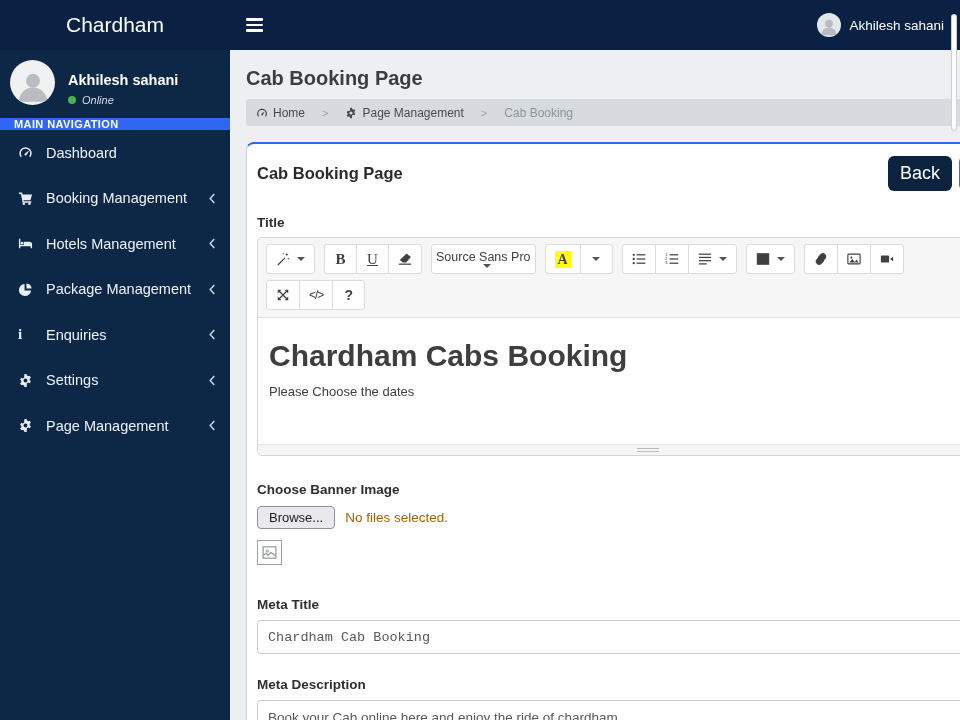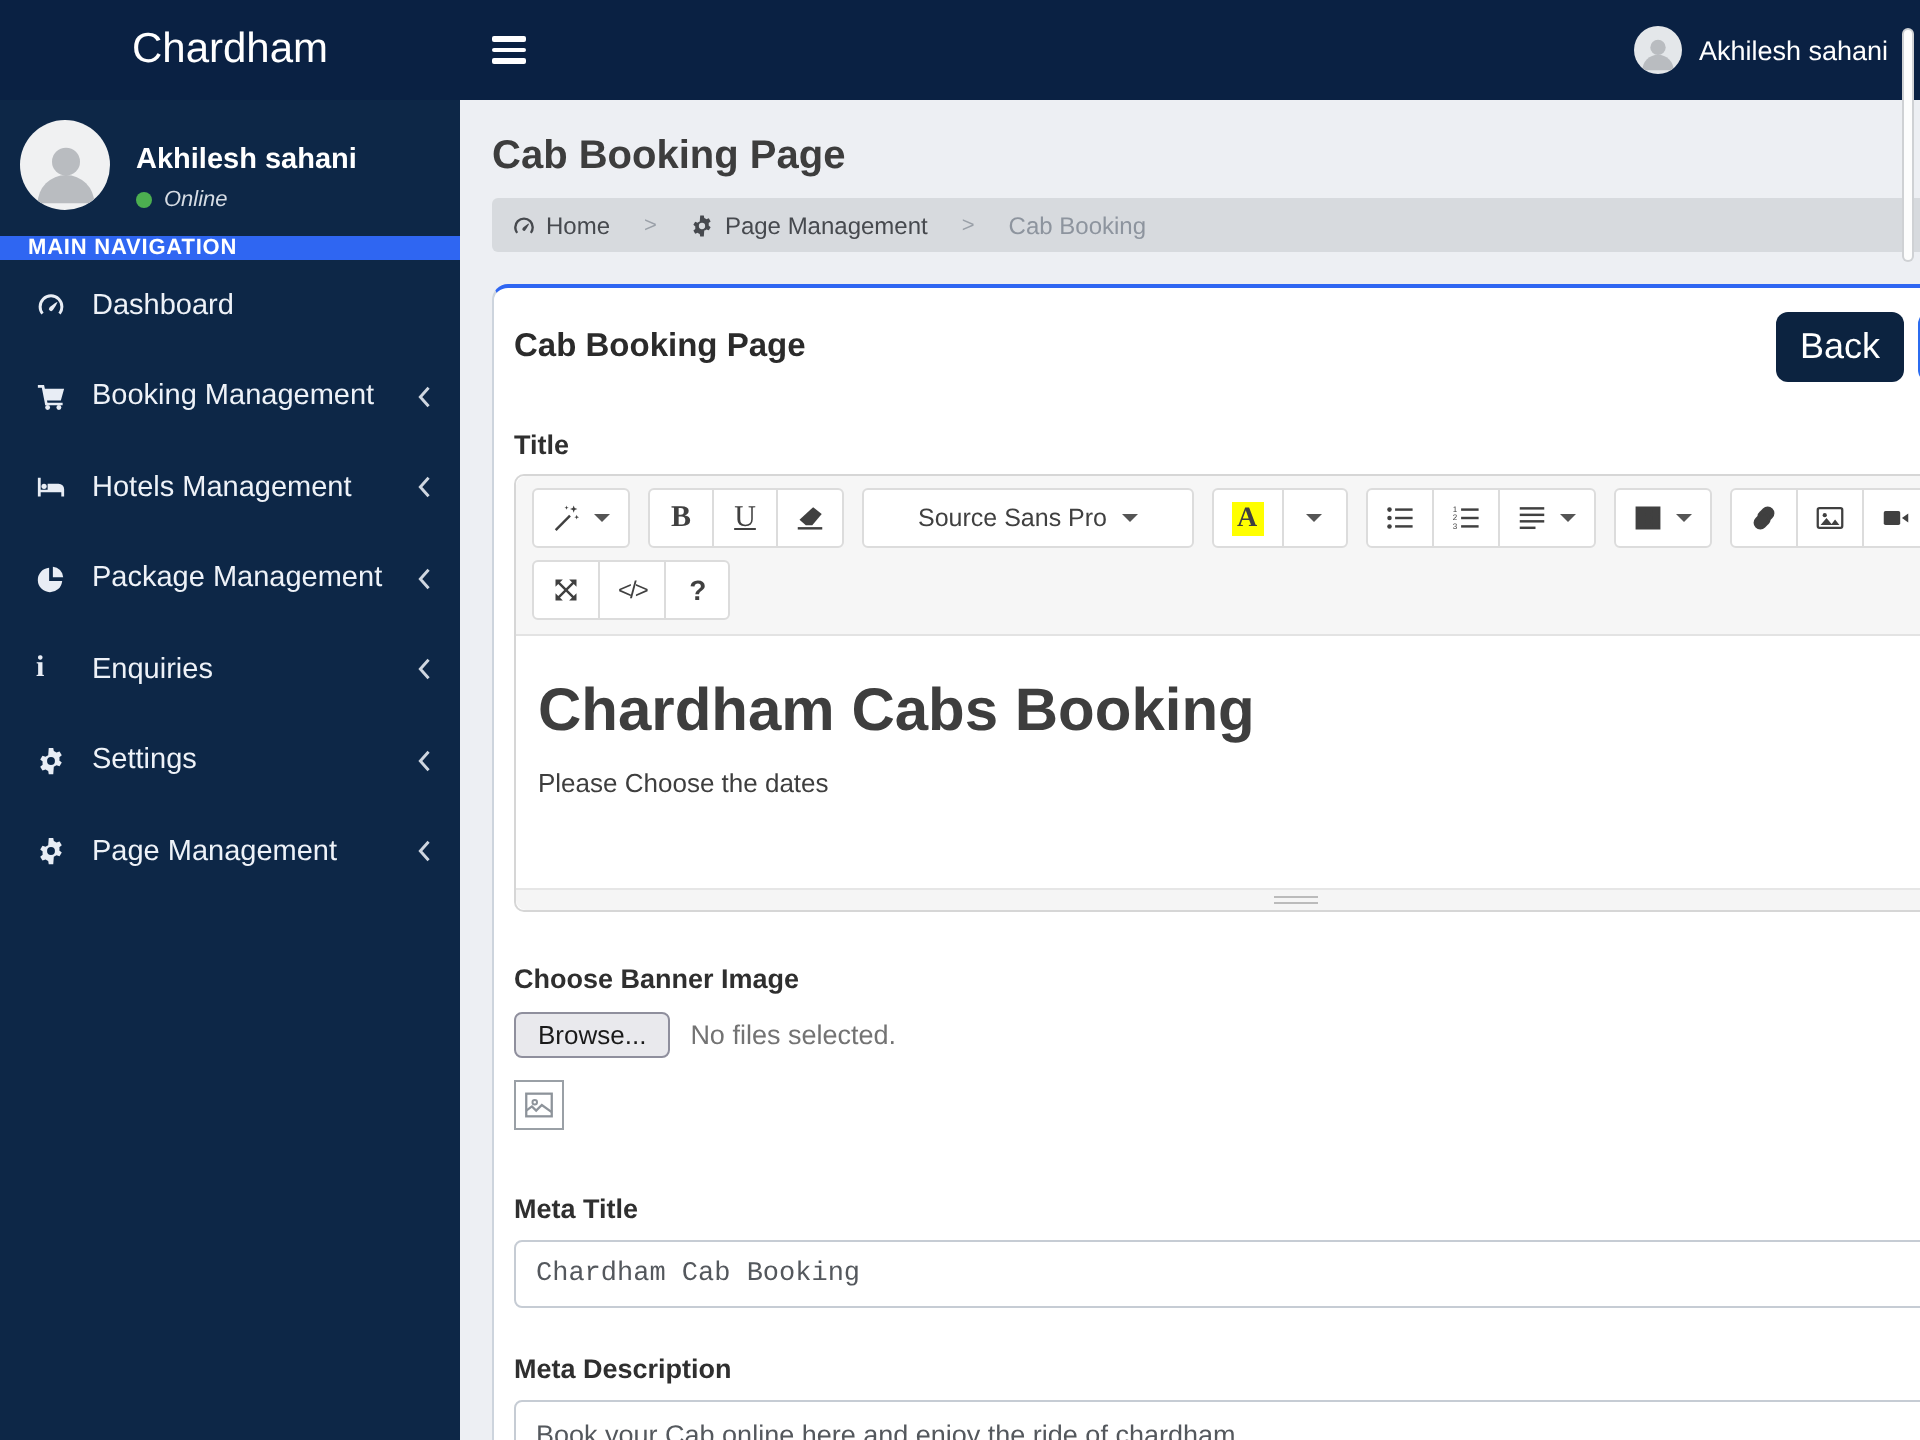--- a/index.html
+++ b/index.html
@@ -71,38 +71,38 @@
             margin-left:-1px; cursor:pointer; color:#404040; font-size:13.5px;
             font-family:"Liberation Sans", sans-serif; }
   .tb-group .tb-btn:first-child { margin-left:0; border-radius:3px 0 0 3px; }
   .tb-group .tb-btn:last-child { border-radius:0 3px 3px 0; }
   .tb-group .tb-btn:only-child { border-radius:3px; }
   .tb-btn svg { width:14px; height:14px; fill:currentColor; }
   .tb-btn .caret { width:0; height:0; border-left:4px solid transparent; border-right:4px solid transparent;
                    border-top:4px solid #555; margin-left:7px; }
   .tb-bold { font-weight:700; font-family:"Liberation Serif", serif; font-size:15px; }
   .tb-under { text-decoration:underline; font-family:"Liberation Serif", serif; font-size:15px; }
-  .tb-font { font-size:12.5px; padding:0 27px; }
+  .tb-font { font-size:12.5px; padding:0 4px;flex-direction:column; }
   .hi-a { background:#ffff00; font-weight:700; font-family:"Liberation Serif", serif;
           font-size:14px; padding:0 3px; line-height:17px; }
   .tb-code { font-size:12px; letter-spacing:-1px; }
   .tb-help { font-weight:700; font-size:14px; }
   .edit-area { padding:8px 11px; height:126px; overflow:hidden; }
   .edit-area h1 { font-size:30px; font-weight:700; color:#3e3e3e; margin:13px 0 11px 0; }
   .edit-area p { font-size:13px; color:#3e3e3e; }
   .statusbar { height:11px; background:#f5f5f5; border-top:1px solid #e6e6e6;
                border-radius:0 0 5px 5px; display:flex; align-items:center; justify-content:center; cursor:ns-resize; }
   .grip { width:22px; border-top:1px solid #bbb; border-bottom:1px solid #bbb; height:4px; }
 
   
   .lbl-banner { margin-top:26px; }
   .file-row { margin-top:9px; display:flex; align-items:center; gap:10px; }
   .browse-btn { background:#e9e9ed; border:1px solid #8f8f9d; border-radius:4px; font-size:13px;
                 color:#1a1a1a; padding:3px 11px; cursor:pointer; font-family:"Liberation Sans", sans-serif; }
-  .no-file { font-size:13.5px; color:#737373; }
+  .no-file { font-size:13.5px; color:#a16207; }
   .img-ph { margin-top:11px; width:25px; height:25px; border:1px solid #9aa0a6; background:#fff;
             display:flex; align-items:center; justify-content:center; }
   .img-ph svg { width:17px; height:17px; stroke:#8d939a; fill:none; }
   .lbl-mt { margin-top:32px; }
   .text-input { margin-top:8px; width:100%; height:34px; border:1px solid #c6ccd4; border-radius:4px;
                 padding:0 10px; font-size:13.5px; color:#54585d; font-family:Liberation Mono, monospace; }
   .lbl-md { margin-top:23px; }
   .text-area { margin-top:8px; width:100%; height:90px; border:1px solid #c6ccd4; border-radius:4px;
                padding:9px 10px; font-size:13.5px; color:#54585d; resize:none;
                font-family:"Liberation Sans", sans-serif; }

